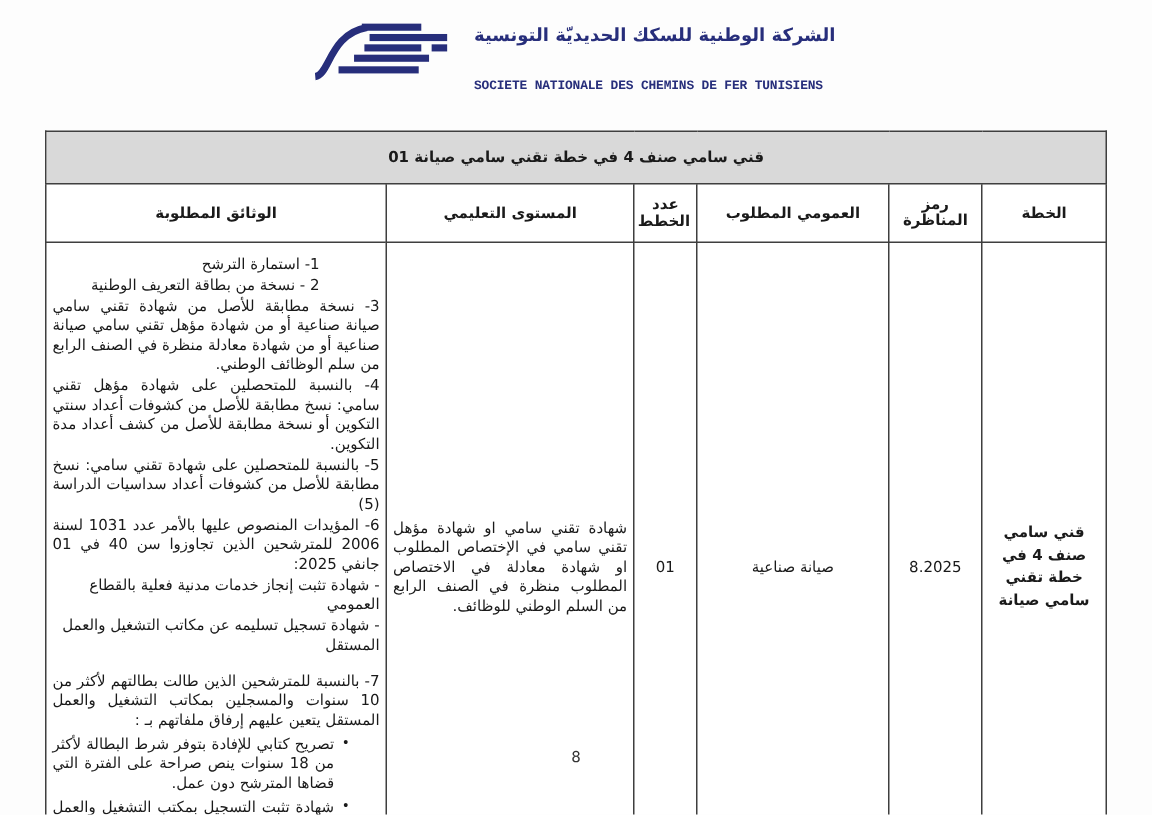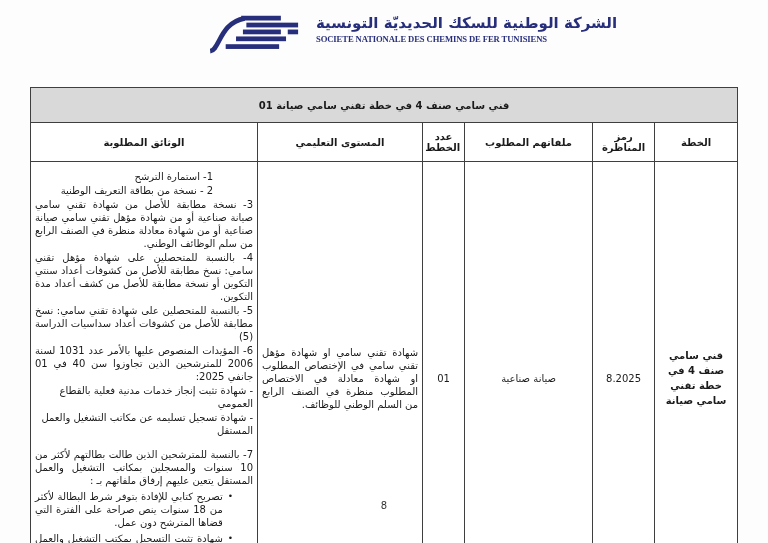--- a/index.html
+++ b/index.html
@@ -5,27 +5,27 @@
   html,body{margin:0;padding:0;}
   body{
     width:768px;height:543px;position:relative;overflow:hidden;
     background:#fdfdfd;
     font-family:"DejaVu Sans",sans-serif;
     color:#1a1a1a;
   }
   
   .brand-block{position:absolute;left:316px;top:13px;}
   .brand-ar{
-    font-size:15px;font-weight:bold;color:#272e7b;
+    font-size:12px;font-weight:bold;color:#272e7b;
     white-space:nowrap;direction:rtl;line-height:20px;
   }
   .brand-fr{
-    font-family:Liberation Serif, serif;
+    font-family:Liberation Mono, monospace;
     font-size:8.6px;font-weight:bold;color:#272e7b;
-    letter-spacing:-0.1px;white-space:nowrap;line-height:13px;margin-top:0;
+    letter-spacing:-0.1px;white-space:nowrap;line-height:13px;margin-top:18px;
   }
   .logo{position:absolute;left:205px;top:12px;width:100px;height:42px;}
   
   table.doc{
     position:absolute;left:30px;top:87px;
     width:707px;border-collapse:collapse;table-layout:fixed;
     direction:rtl;
   }
   table.doc td{
     border:1px solid #3f3f3f;
@@ -96,21 +96,21 @@
       <col style="width:165px">
       <col style="width:227px">
   </colgroup>
   <tbody>
       <tr>
     <td class="title-row" colspan="6">01 قني سامي صنف 4 في خطة تقني سامي صيانة</td>
   </tr>
   <tr>
     <td class="hdr">الخطة</td>
     <td class="hdr">رمز المناظرة</td>
-    <td class="hdr">ملفاتهم المطلوب</td>
+    <td class="hdr">العمومي المطلوب</td>
     <td class="hdr">عدد الخطط</td>
     <td class="hdr">المستوى التعليمي</td>
     <td class="hdr">الوثائق المطلوبة</td>
   </tr>
   <tr>
     <td class="body-cell plan-cell">قني سامي صنف 4 في خطة تقني سامي صيانة</td>
     <td class="body-cell center code-cell">8.2025</td>
     <td class="body-cell center">صيانة صناعية</td>
     <td class="body-cell center">01</td>
     <td class="body-cell level-cell">شهادة تقني سامي او شهادة مؤهل تقني سامي في الإختصاص المطلوب او شهادة معادلة في الاختصاص المطلوب منظرة في الصنف الرابع من السلم الوطني للوظائف.</td>

